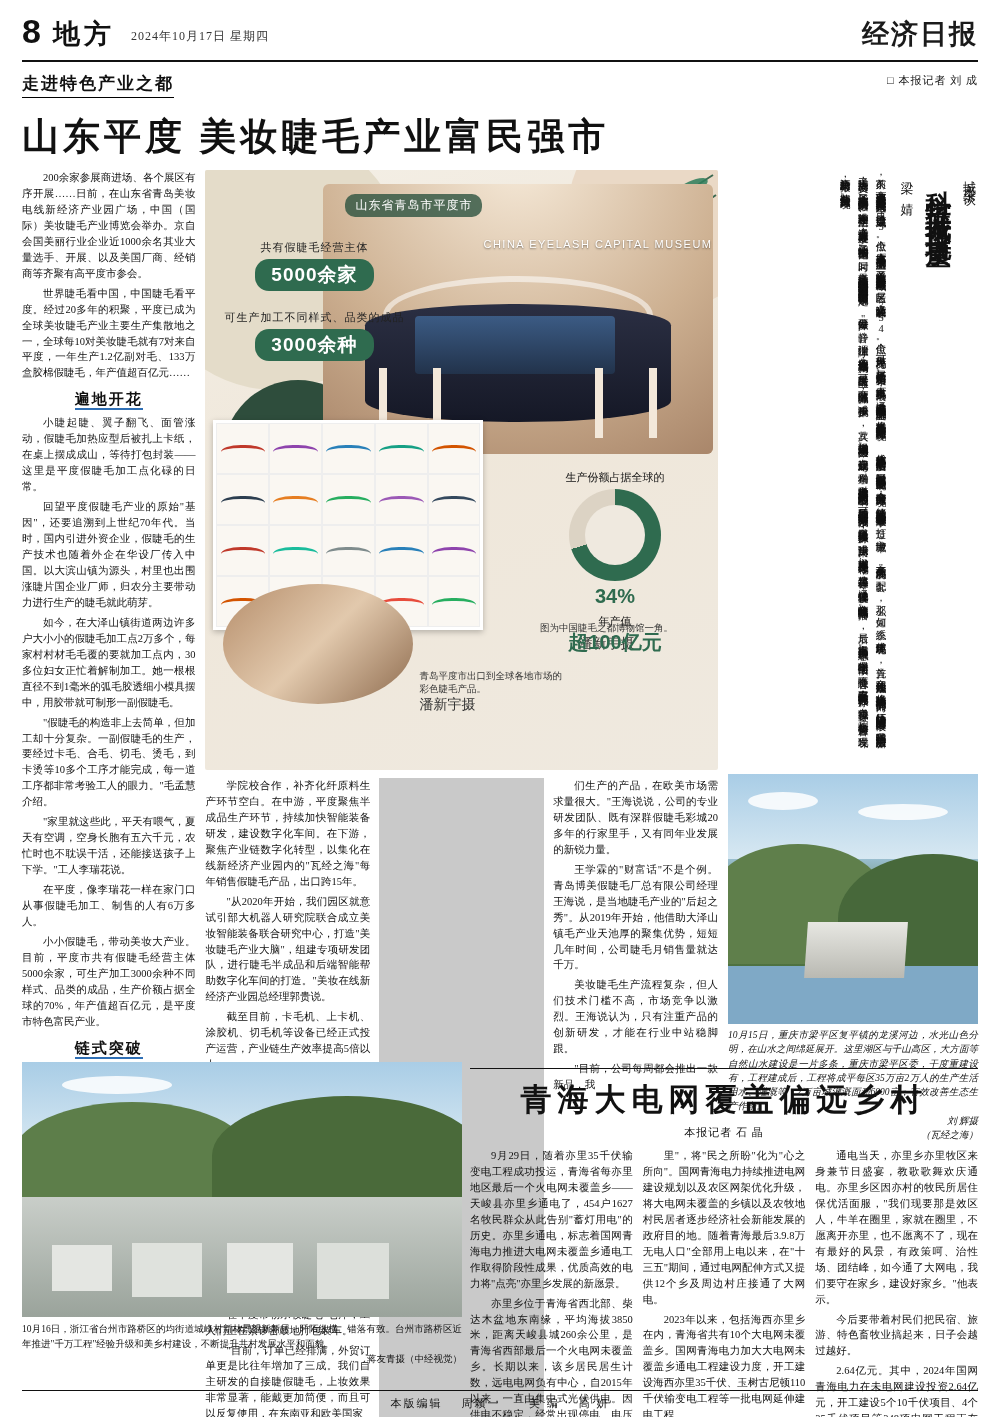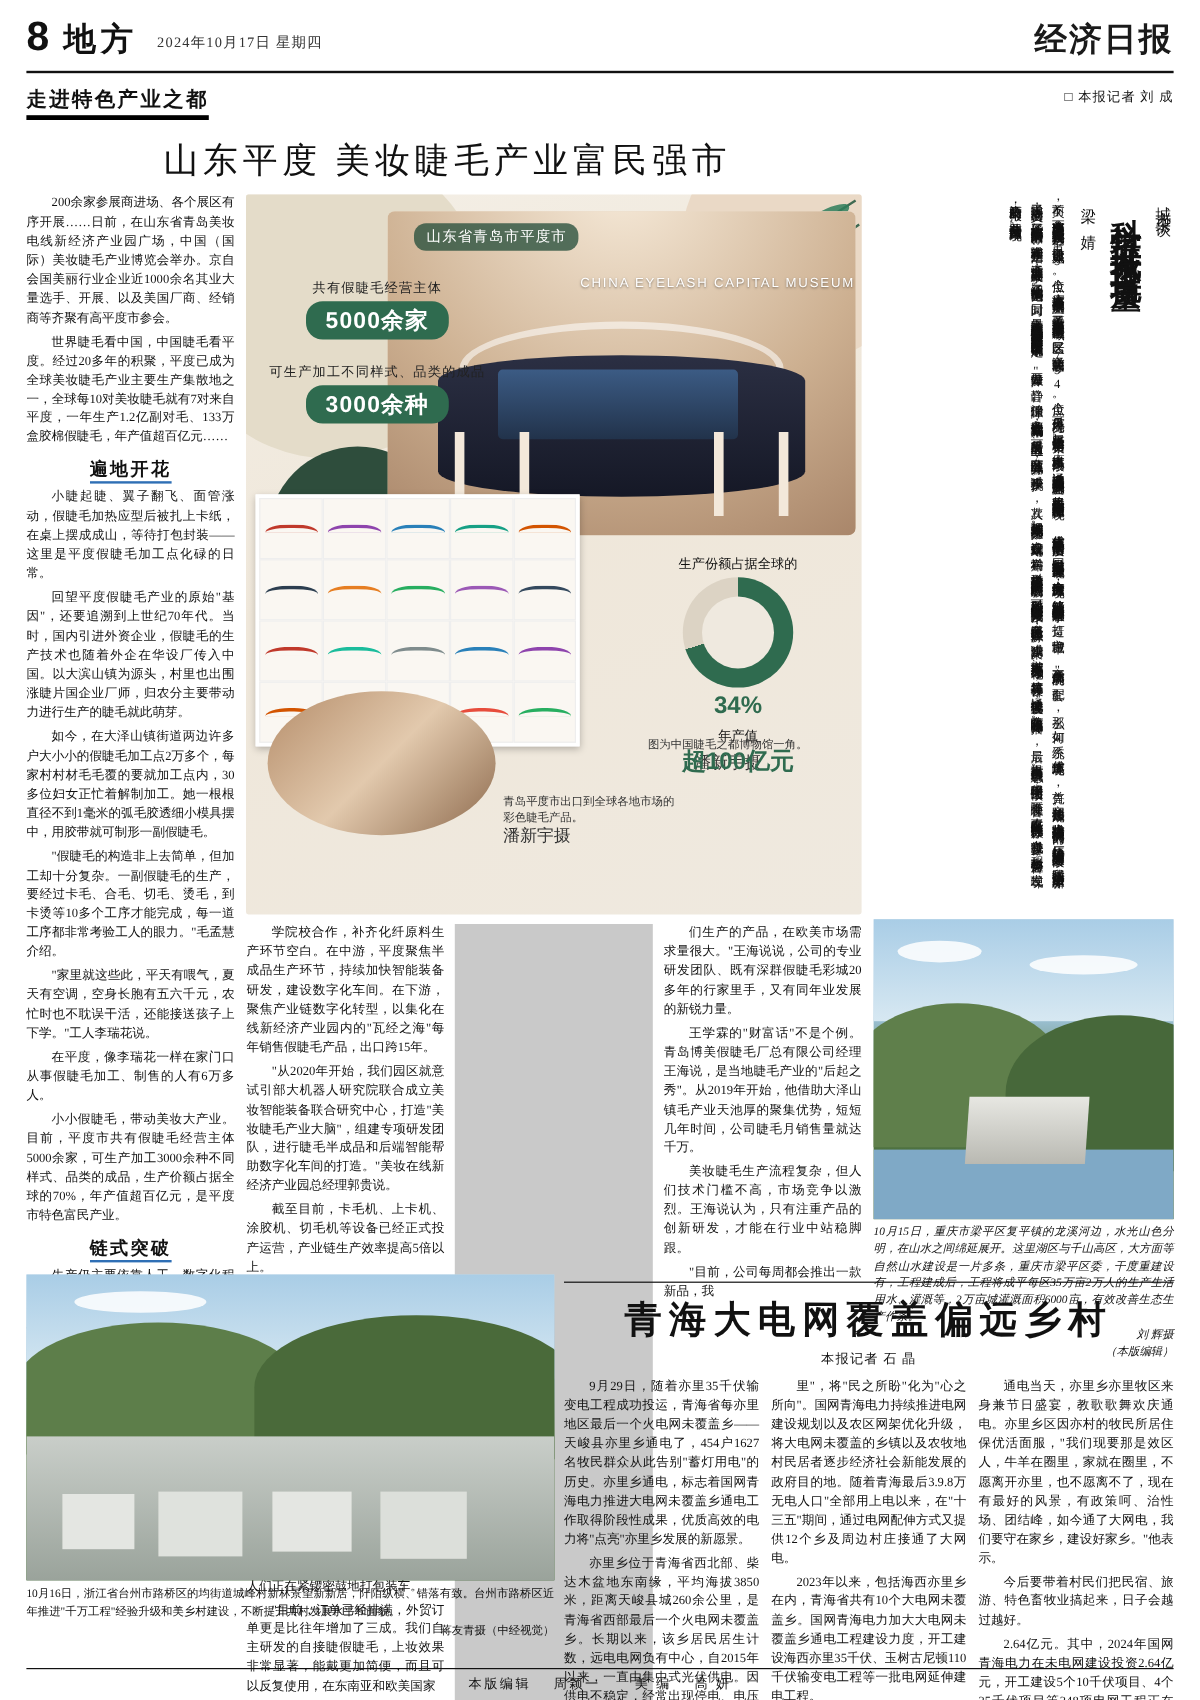--- a/index.html
+++ b/index.html
@@ -16,26 +16,26 @@
 
   
   .masthead { display:flex; align-items:flex-end; justify-content:space-between; border-bottom:2px solid #111; padding-bottom:8px; }
   .mh-left { display:flex; align-items:baseline; gap:12px; }
   .pagenum { font-size:34px; font-weight:bold; font-family:"Liberation Sans",sans-serif; line-height:1; }
   .section-name { font-size:27px; letter-spacing:4px; font-weight:bold; }
   .mh-date { font-size:12px; color:#333; margin-left:4px; letter-spacing:1px; position:relative; top:-3px;}
   .mh-right { font-size:27px; font-weight:bold; letter-spacing:2px; color:#1a1a1a; }
 
   
-  .kicker { display:inline-block; margin-top:10px; font-size:17px; font-weight:bold; letter-spacing:2px; border-bottom:4px solid #000000; padding-bottom:2px; color:#111; }
+  .kicker { display:inline-block; margin-top:10px; font-size:17px; font-weight:bold; letter-spacing:2px; border-bottom:1px solid #000000; padding-bottom:2px; color:#111; }
 
   .byline { font-size:11px; text-align:right; letter-spacing:1px; }
 
   
-  .headline { font-size:29px; font-weight:normal; letter-spacing:4px; text-align:center; margin:14px 0 8px 0; }
+  .headline { font-size:37px; font-weight:bold; letter-spacing:4px; margin:14px 0 8px 0; }
 
   
   .upper { display:flex; gap:10px; }
   .upper .left { width:176px; }
   .upper .mid { width:520px; }
   .upper .right { width:250px; }
 
   
   .p { font-size:10.5px; line-height:1.52; text-align:justify; text-indent:2em; margin:0 0 4px 0; }
   .sub { font-size:15px; font-weight:bold; letter-spacing:2px; text-align:center; margin:9px 0 6px 0; }
@@ -336,21 +336,21 @@
         <div class="cloud" style="left:20px;top:18px;width:70px;height:18px;"></div>
         <div class="cloud" style="left:130px;top:30px;width:90px;height:16px;"></div>
         <div class="hill" style="left:-20px;top:70px;width:180px;height:120px;background:#5f7f4b;"></div>
         <div class="hill" style="left:110px;top:80px;width:190px;height:130px;background:#47683a;"></div>
         <div class="water" style="left:0;bottom:0;width:250px;height:58px;"></div>
         <div class="dam" style="left:78px;bottom:46px;width:100px;height:56px;transform:skewX(-4deg);"></div>
       </div>
       <div style="font-size:9.5px;line-height:1.5;margin-top:4px;text-align:justify;font-style:italic;">
         <span>10月15日，重庆市梁平区复平镇的龙溪河边，水光山色分明，在山水之间绵延展开。这里湖区与千山高区，大方面等自然山水建设是一片多条，重庆市梁平区委，干度重建设有，工程建成后，工程将成平每区35万亩2万人的生产生活用水、灌溉等，2万亩城灌溉面积6000亩，有效改善生态生产作条。</span>
         <div style="text-align:right;">刘 辉摄</div>
-        <div style="text-align:right;">（本版编辑）</div>
+        <div style="text-align:right;">（瓦经之海）</div>
       </div>
     </div>
   </div>
 
   <div style="position:absolute;left:22px;top:1062px;width:440px;">
     <div class="photo" style="height:255px;width:440px;">
       <div class="sky"></div>
       <div class="cloud" style="left:40px;top:14px;width:110px;height:18px;"></div>
       <div class="hill" style="left:-10px;top:40px;width:240px;height:110px;background:#5d7e4a;"></div>
       <div class="hill" style="left:190px;top:34px;width:270px;height:120px;background:#4a6a3a;"></div>

